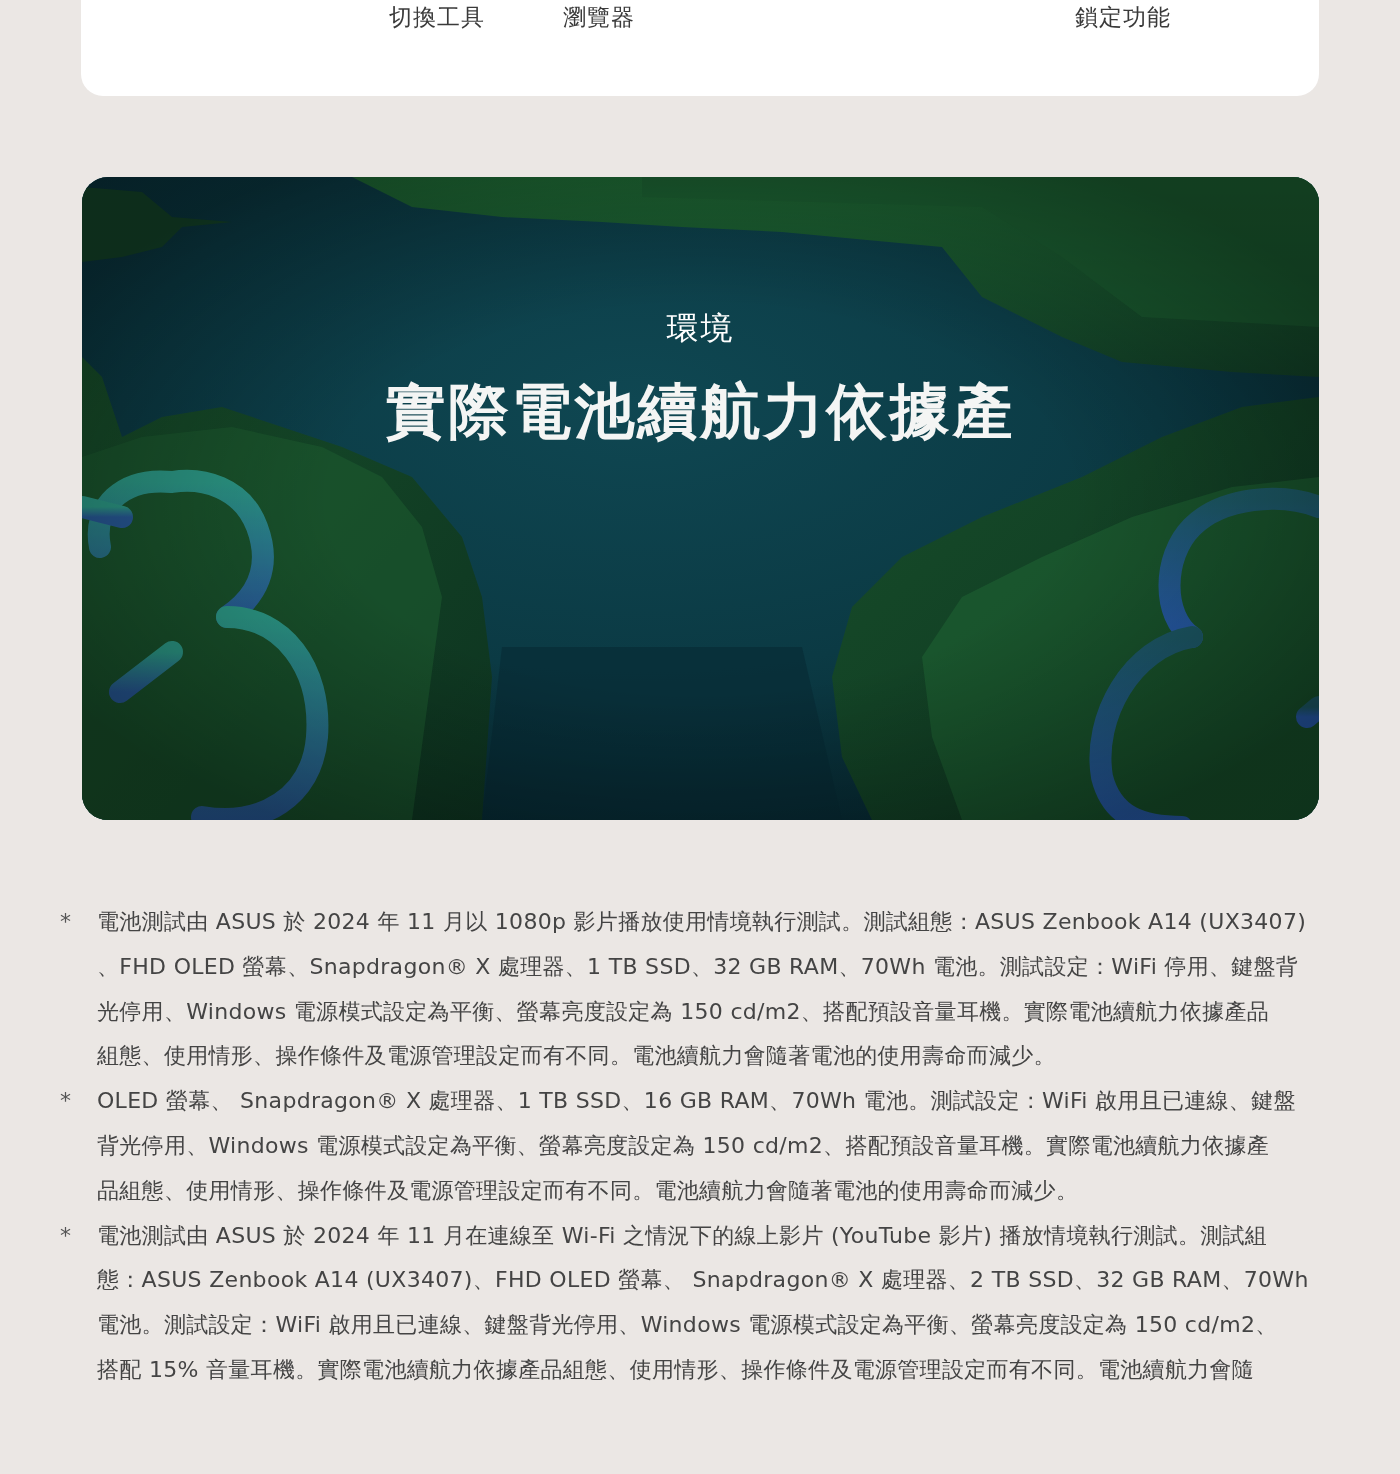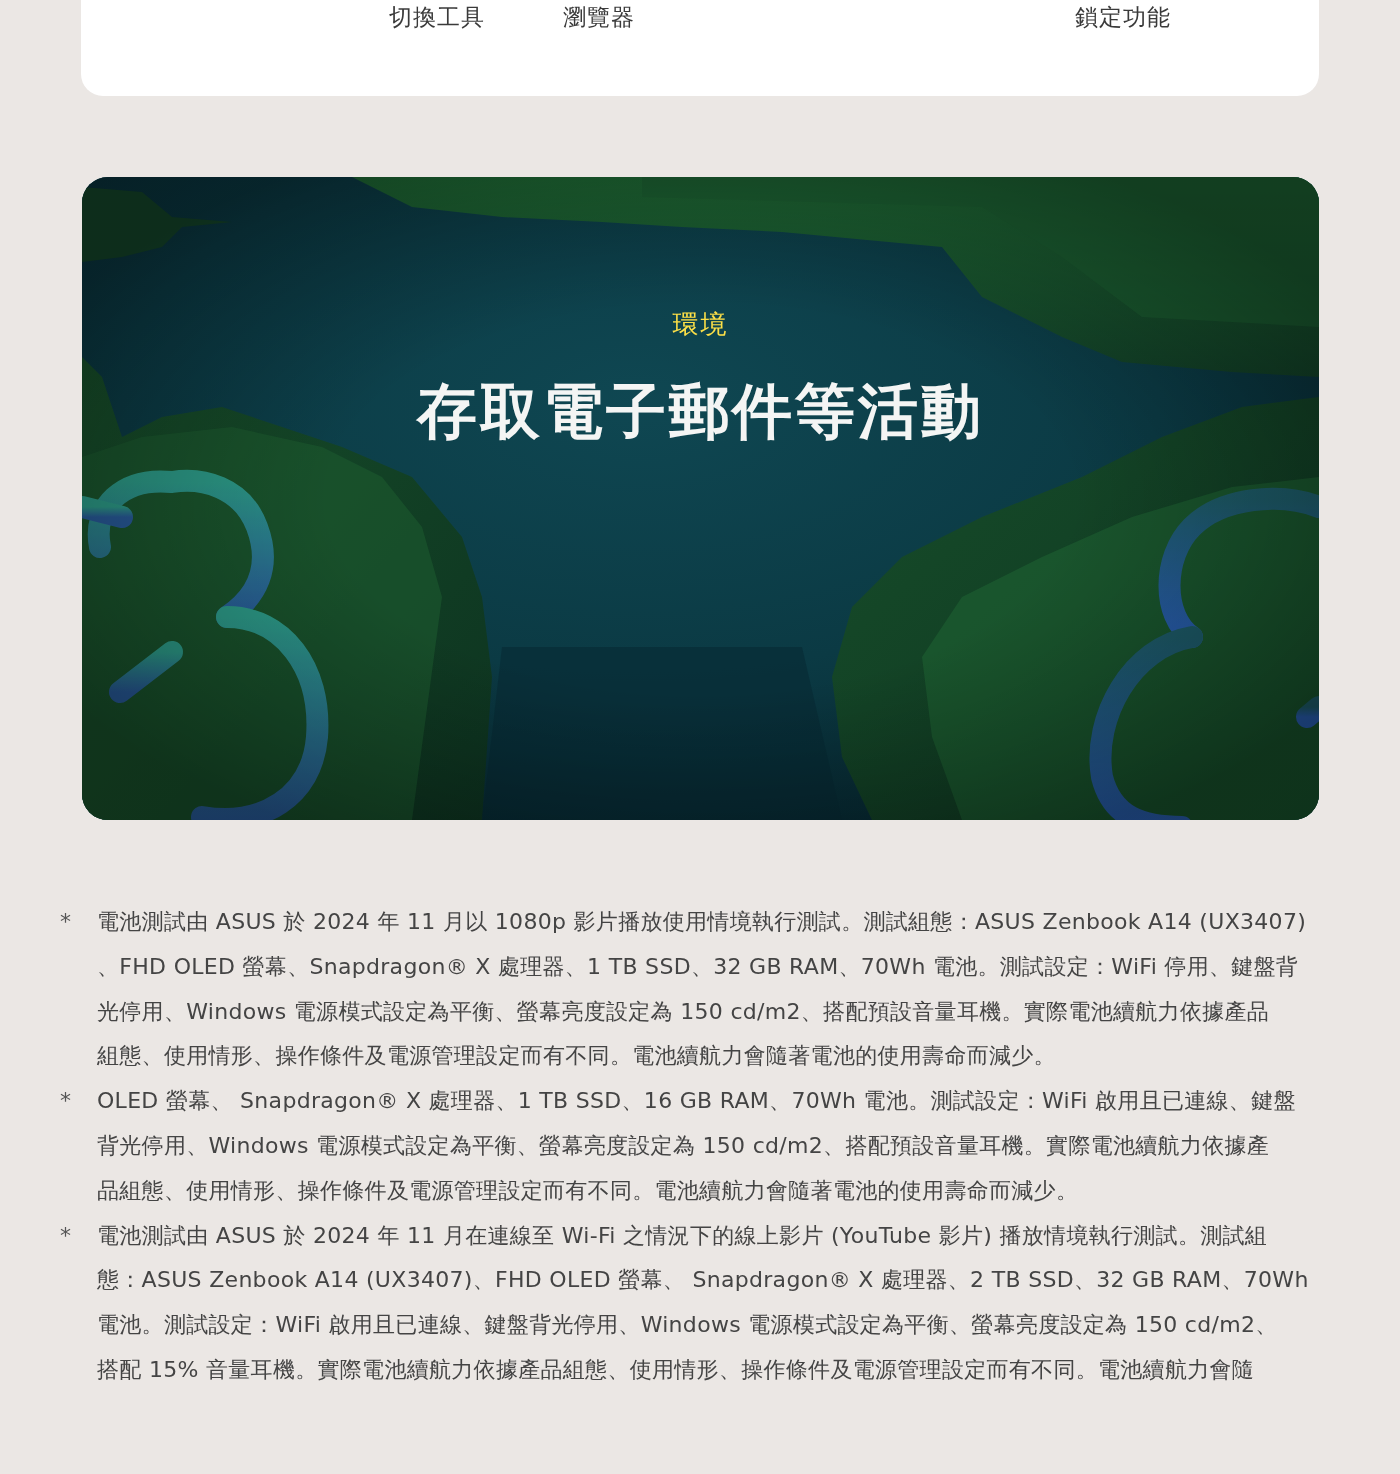--- a/index.html
+++ b/index.html
@@ -25,21 +25,21 @@
 
     
     .hero {
       position: absolute; left: 82px; top: 177px; width: 1237px; height: 643px;
       border-radius: 26px; overflow: hidden;
       background: #0b3a44;
     }
     .hero svg.bg { position: absolute; left: 0; top: 0; width: 100%; height: 100%; }
     .hero-kicker {
       position: absolute; left: 0; right: 0; top: 130px; text-align: center;
-      font-size: 26px; color: #fde047; letter-spacing: 2px;
+      font-size: 32px; color: #ffffff; letter-spacing: 2px;
     }
     .hero-title {
       position: absolute; left: 0; right: 0; top: 195px; text-align: center;
       font-size: 60px; font-weight: bold; color: #f4f5f4; letter-spacing: 3px;
     }
     .hero-body {
       position: absolute; left: 168px; width: 900px; top: 305px;
       text-align: center; font-size: 28px; line-height: 47.5px;
       color: #f1f3f2; letter-spacing: 2px;
     }
@@ -133,21 +133,21 @@
       <g fill="none" stroke="url(#outlineR)" stroke-width="22" stroke-linecap="round" opacity="0.85">
         <path d="M1110 460 C 1080 440, 1080 380, 1110 350 C 1140 320, 1200 315, 1237 330"></path>
         <path d="M1110 460 C 1050 470, 1010 540, 1020 600 C 1030 640, 1060 650, 1100 650"></path>
         <path d="M1228 450 L 1228 643"></path>
         <path d="M1225 540 L 1237 530"></path>
       </g>
       <rect width="1237" height="643" fill="url(#vignette)"></rect>
     </svg>
 
     <div class="hero-kicker">環境</div>
-    <h1 class="hero-title">存取電子郵件等活動</h1>
+    <h1 class="hero-title">實際電池續航力依據產</h1>
   </section>
 
   <div class="notes">
     <div class="note">
       <span class="star">*</span>
       <span class="line">電池測試由 ASUS 於 2024 年 11 月以 1080p 影片播放使用情境執行測試。測試組態：ASUS Zenbook A14 (UX3407)</span>
       <span class="line">、FHD OLED 螢幕、Snapdragon® X 處理器、1 TB SSD、32 GB RAM、70Wh 電池。測試設定：WiFi 停用、鍵盤背</span>
       <span class="line">光停用、Windows 電源模式設定為平衡、螢幕亮度設定為 150 cd/m2、搭配預設音量耳機。實際電池續航力依據產品</span>
       <span class="line">組態、使用情形、操作條件及電源管理設定而有不同。電池續航力會隨著電池的使用壽命而減少。</span>
     </div>

